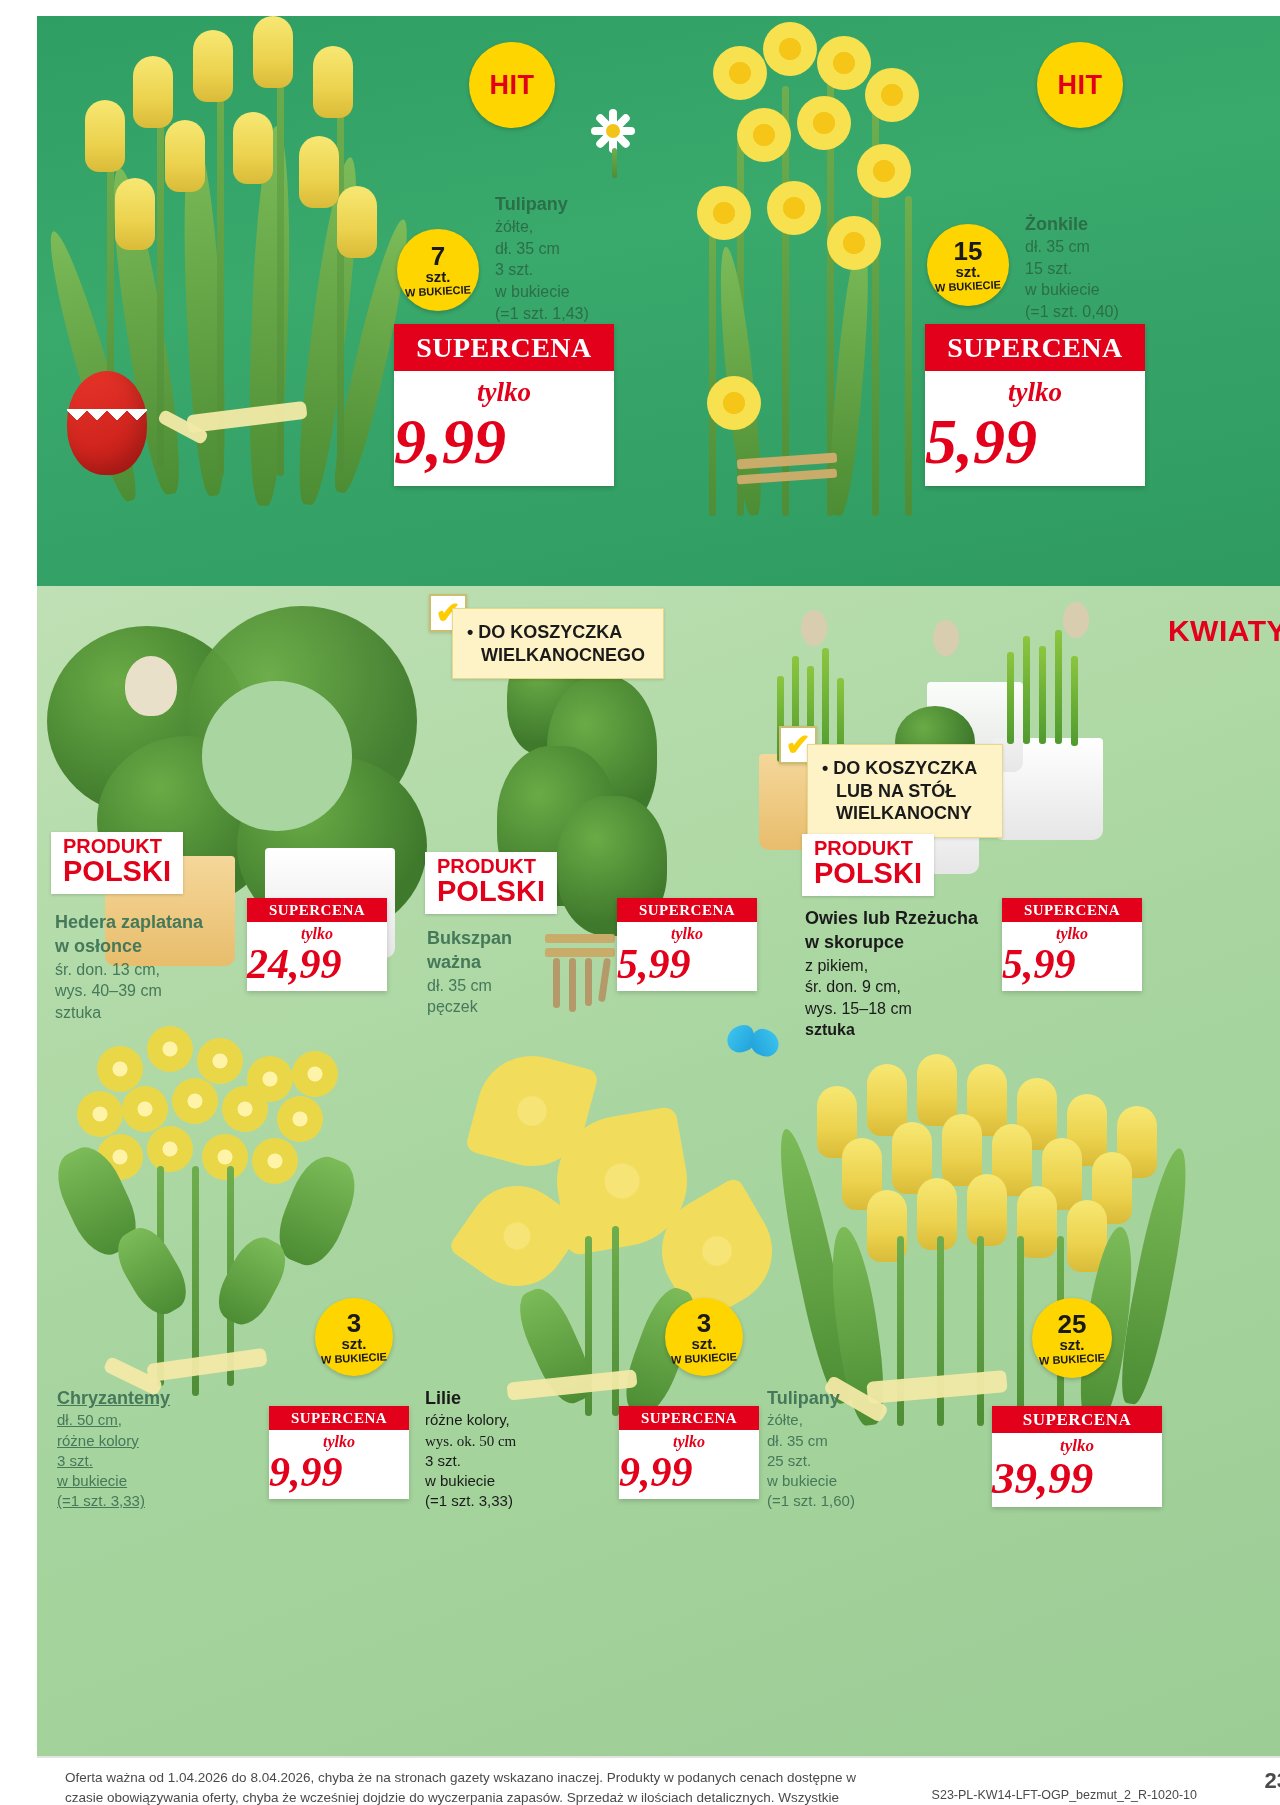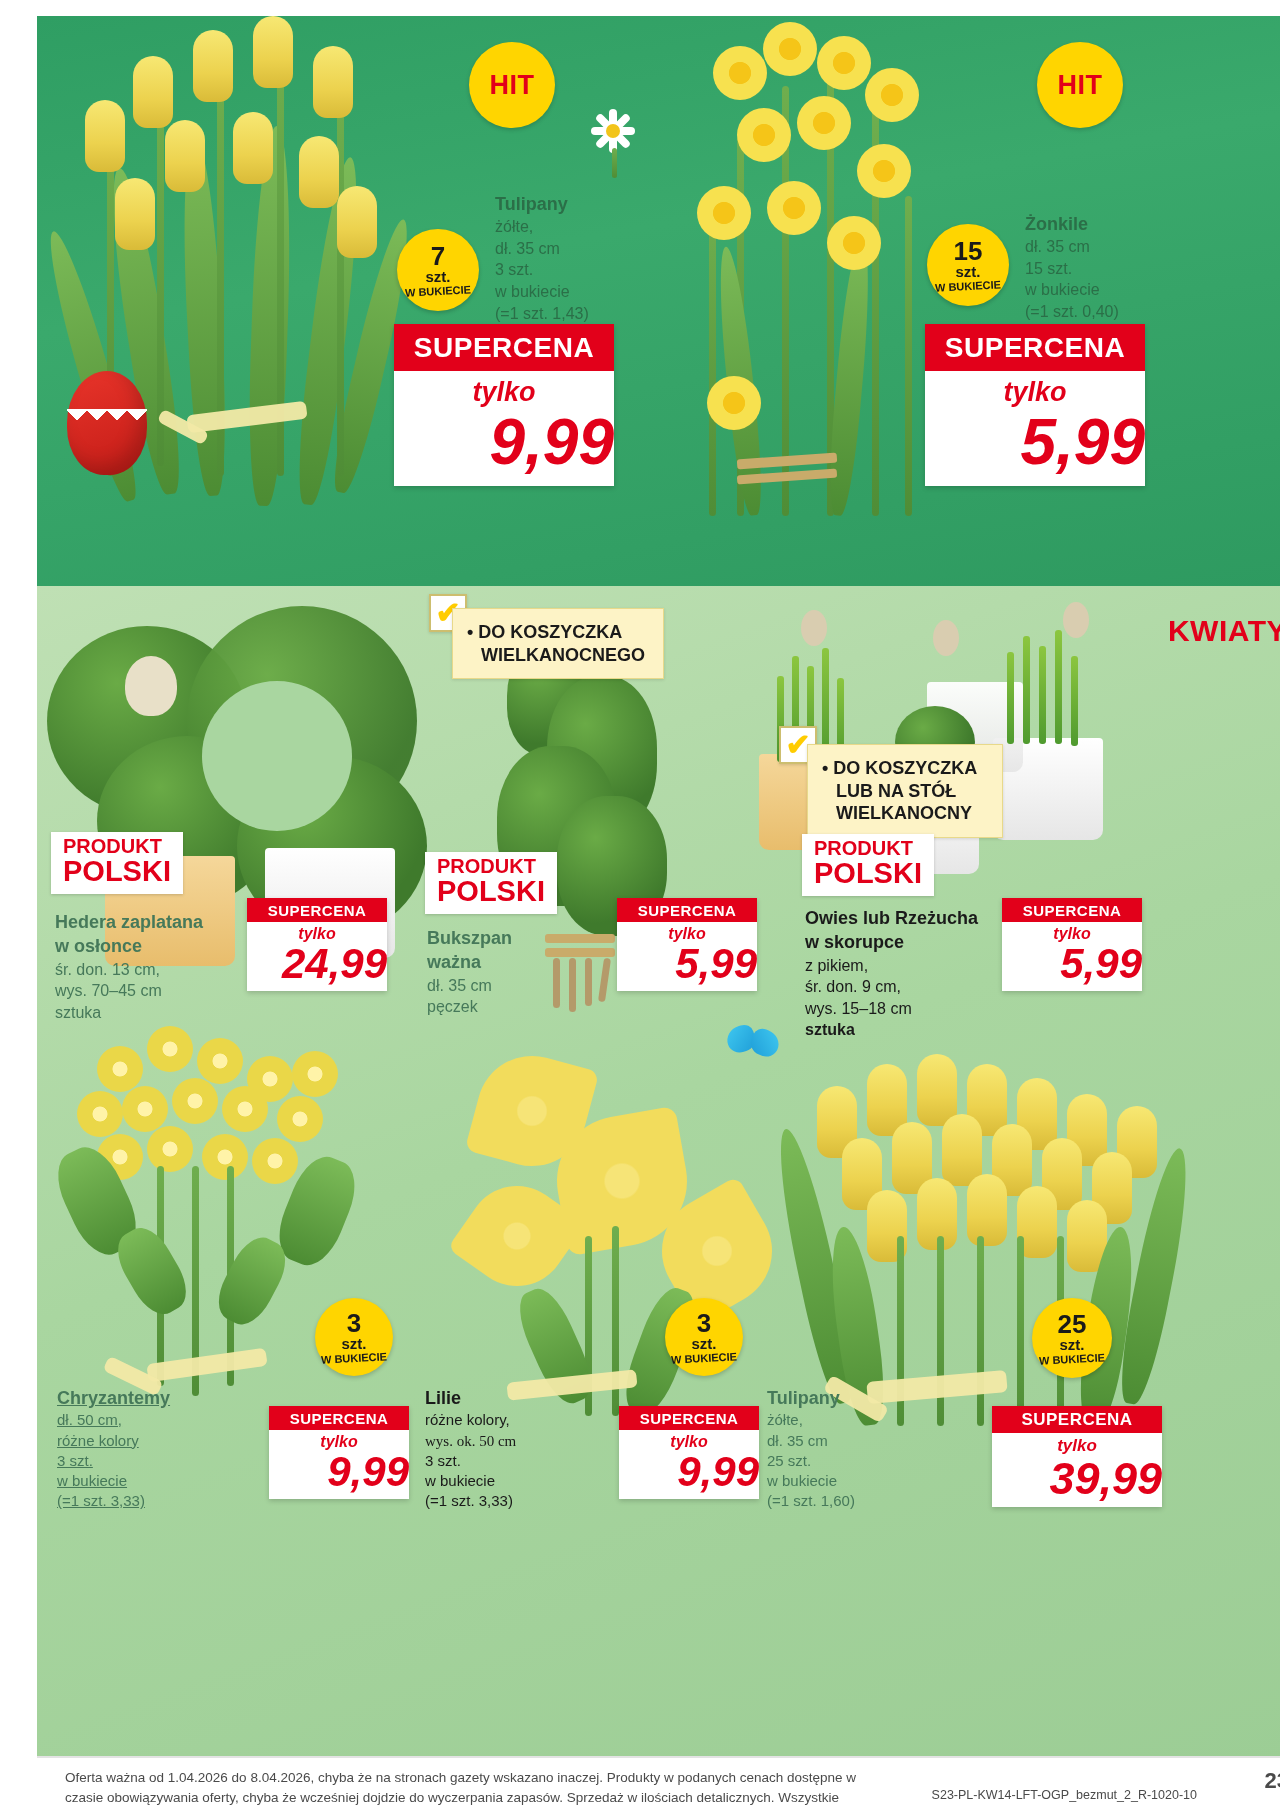--- a/index.html
+++ b/index.html
@@ -34,27 +34,27 @@
   
   .hit {
     position:absolute; width:86px; height:86px; border-radius:50%;
     background:#ffd500; color:#e2001a;
     font-weight:bold; font-size:27px; letter-spacing:.5px;
     display:flex; align-items:center; justify-content:center;
     box-shadow:0 2px 4px rgba(0,0,0,.18);
   }
 
   
-  .price-block { position:absolute; background:#ffffff; box-shadow:0 2px 5px rgba(0,0,0,.18); }
+  .price-block { position:absolute; background:#ffffff; box-shadow:0 2px 5px rgba(0,0,0,.18);font-family:Liberation Serif, serif; }
   .sc-bar {
     background:#e2001a; color:#fff; font-weight:bold; text-align:center;
     letter-spacing:.5px;
   }
   .tylko { color:#e2001a; font-style:italic; font-weight:bold; text-align:center; }
-  .price { color:#e2001a; font-weight:bold; font-style:italic; text-align:right; line-height:1; }
+  .price { color:#e2001a; font-weight:bold; font-style:italic; text-align:left; line-height:1; }
 
   
   .pb-big { width:220px; }
   .pb-big .sc-bar { font-size:28px; padding:8px 0 7px; }
   .pb-big .tylko { font-size:27px; margin-top:6px; }
   .pb-big .price { font-size:64px; margin:2px 0 12px; }
 
   
   .pb-sm { width:120px; }
   .pb-sm .sc-bar { font-size:15px; padding:4px 0 3px; }
@@ -369,21 +369,21 @@
 
     <div class="pp" style="left:14px;top:246px;padding:4px 12px 8px;">
       <div class="l1" style="font-size:20px;line-height:1.05;">PRODUKT</div>
       <div class="l2" style="font-size:29px;line-height:1;">POLSKI</div>
     </div>
 
     <div class="desc on-light" style="left:18px;top:324px;width:200px;">
       <span class="nm">Hedera zaplatana</span>
       <span class="nm">w osłonce</span>
       <span class="sub">śr. don. 13 cm,</span>
-      <span class="sub">wys. 70–45 cm</span>
+      <span class="sub">wys. 40–39 cm</span>
       <span class="sub">sztuka</span>
     </div>
 
     <div class="price-block pb-sm wide" style="left:210px;top:312px;">
       <div class="sc-bar">SUPERCENA</div>
       <div class="tylko">tylko</div>
       <div class="price">24,99</div>
     </div>
 
     <div class="pp" style="left:388px;top:266px;padding:4px 12px 8px;">

